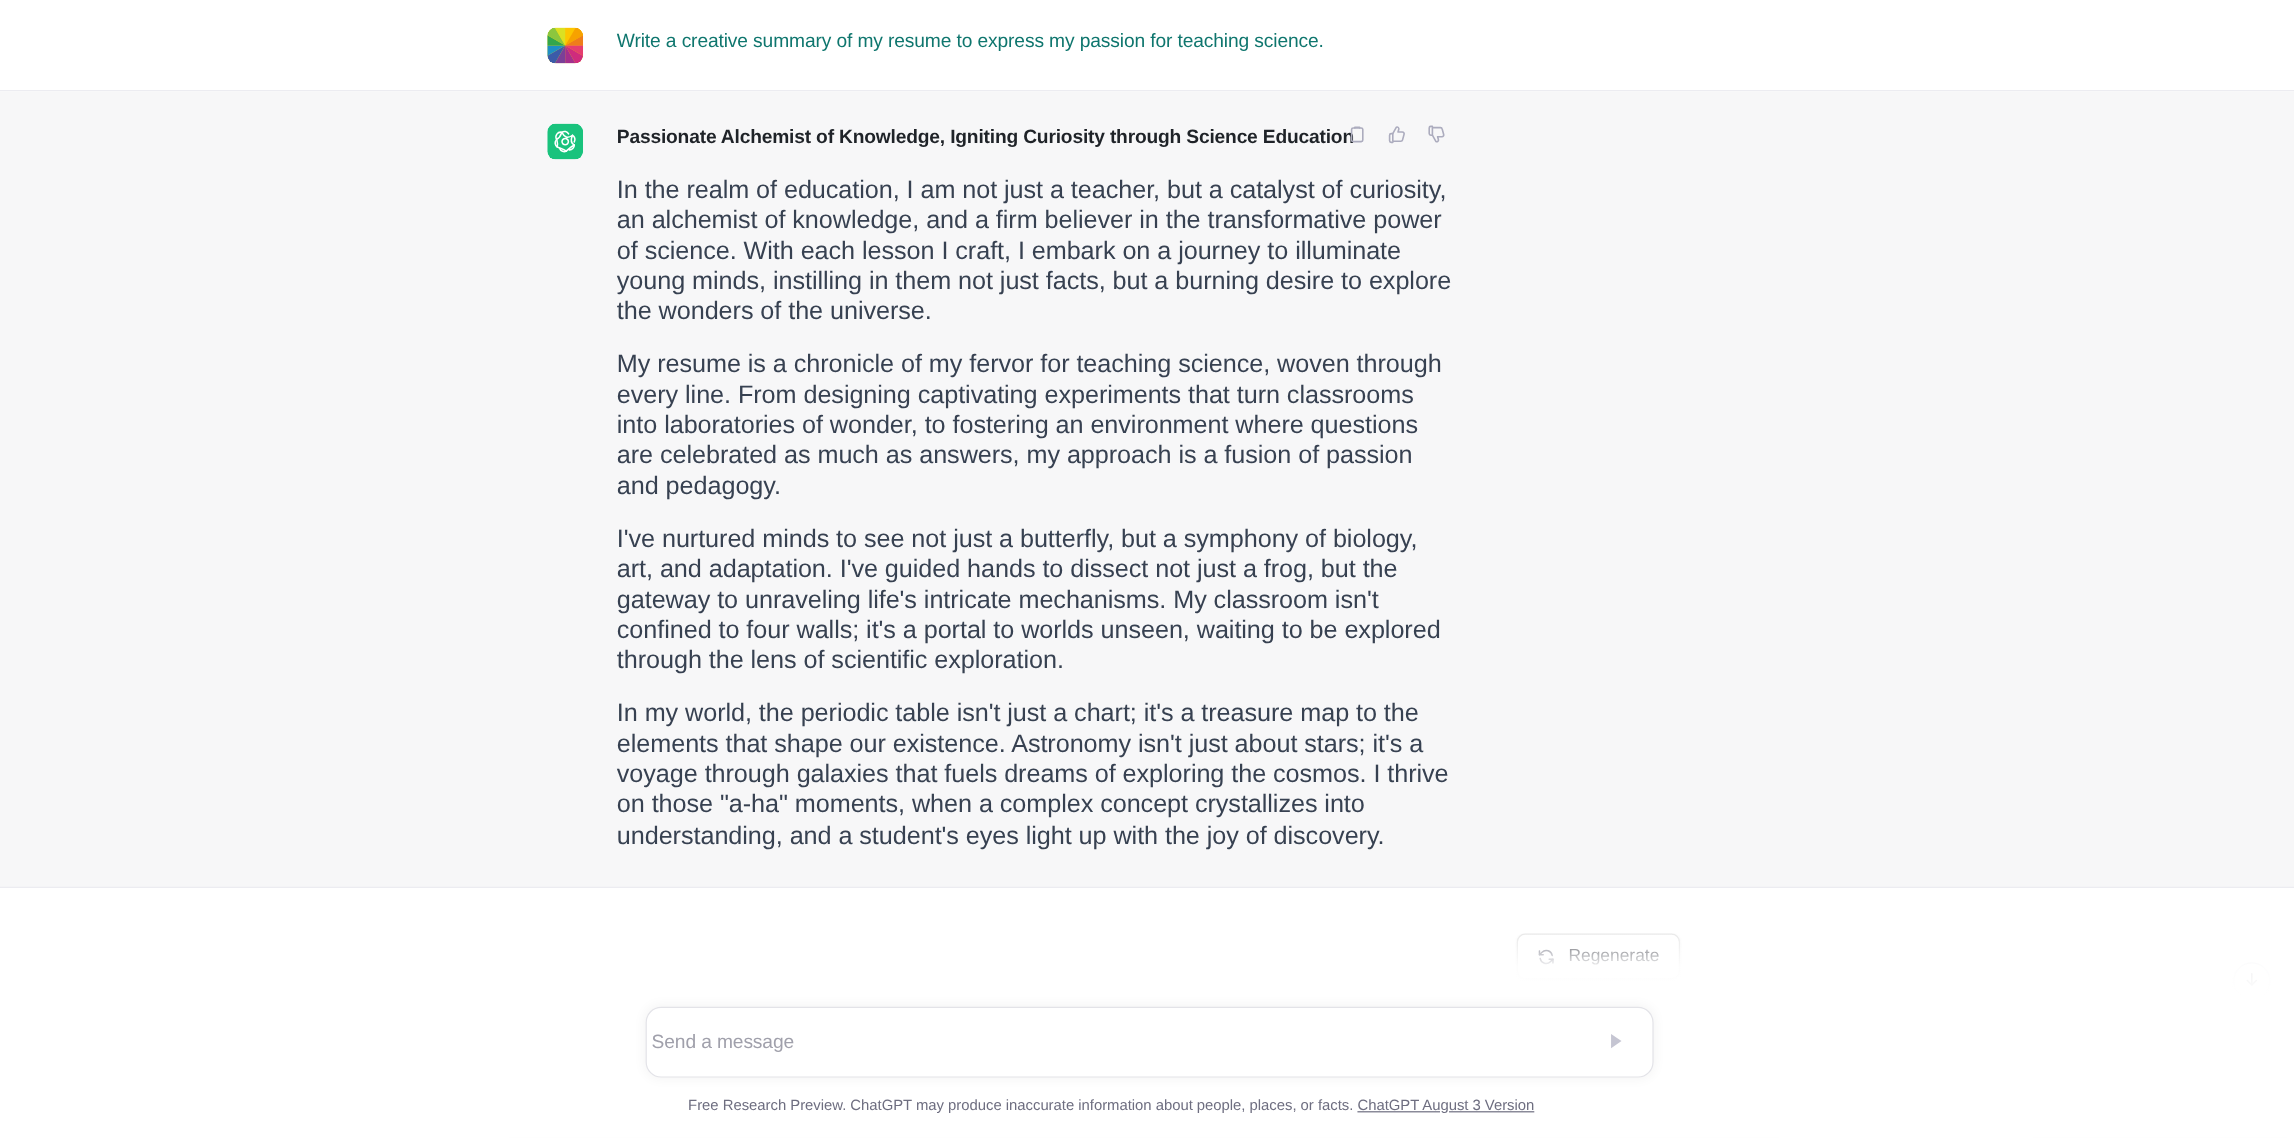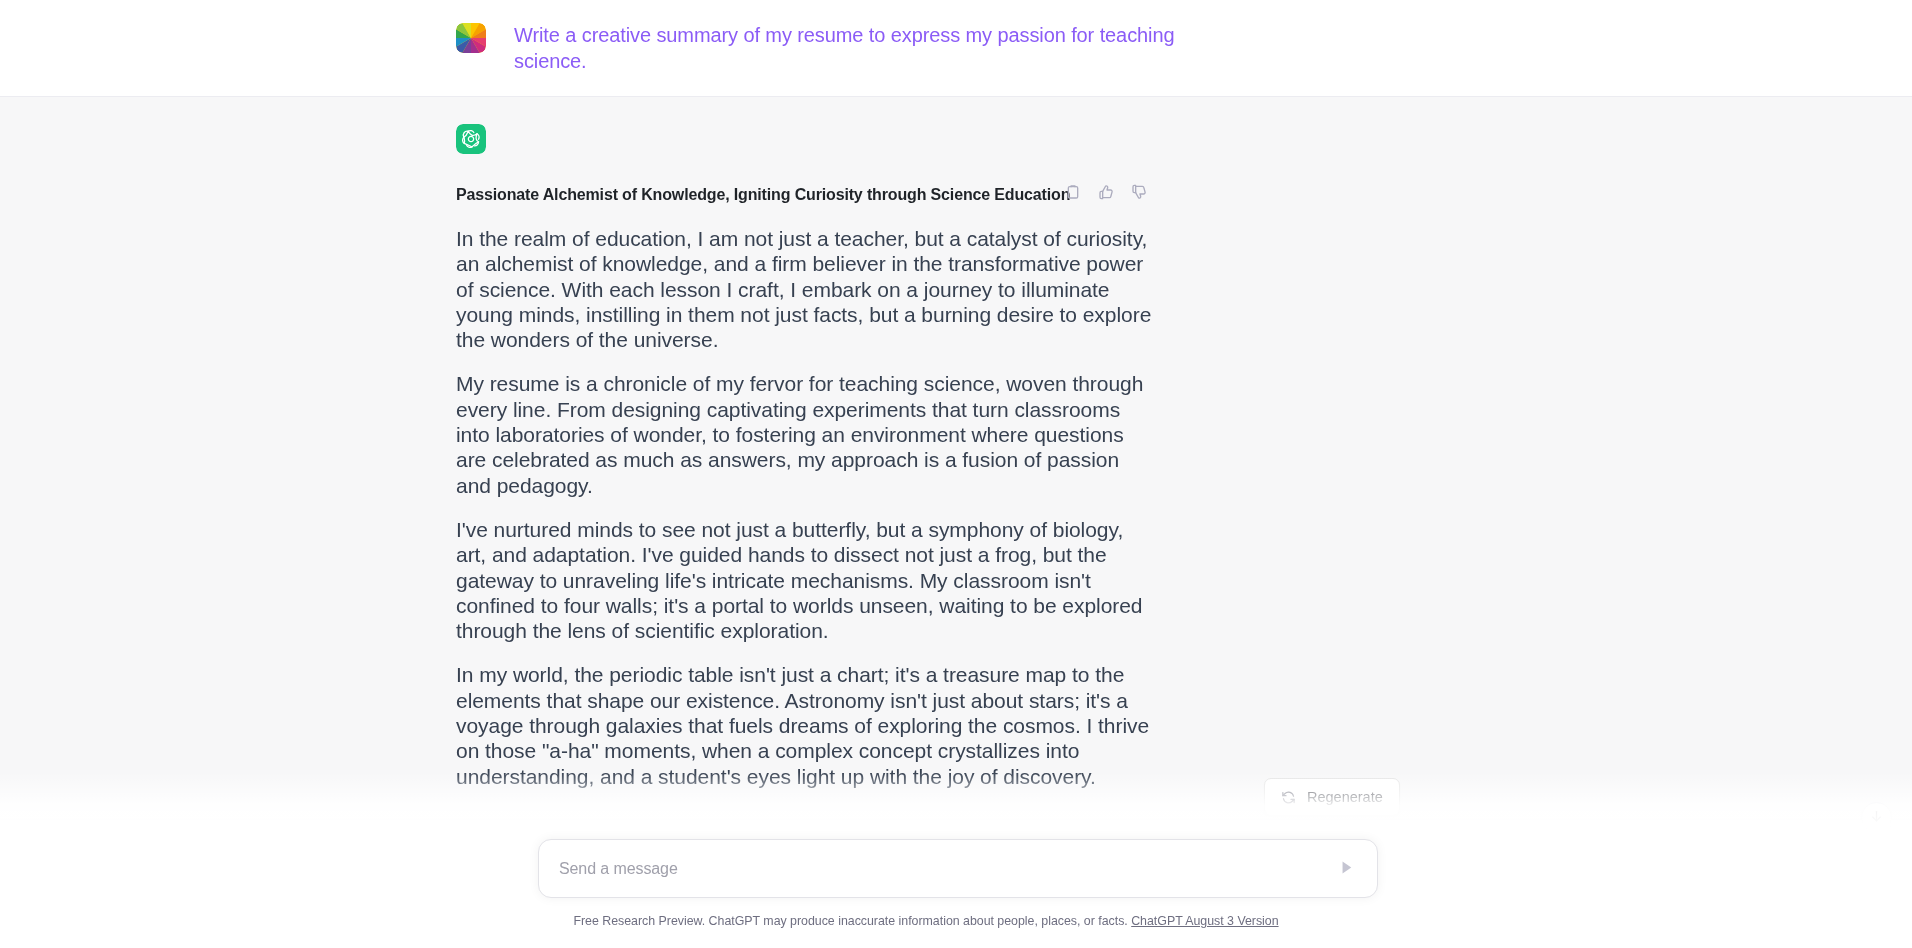--- a/index.html
+++ b/index.html
@@ -60,21 +60,21 @@
   }
 
   .msg-inner {
     display: flex;
     gap: 28px;
     width: 100%;
     max-width: 1060px;
     padding: 22px 0 22px 0;
     margin-left: 60px;
   }
-  .msg-row.assistant .msg-inner { padding: 26px 0 30px 0; flex-direction: column; }
+  .msg-row.assistant .msg-inner { padding: 26px 0 30px 0; }
 
   .avatar-col {
     flex: 0 0 30px;
     width: 30px;
     padding-top: 1px;
   }
 
   .avatar {
     width: 30px;
     height: 30px;
@@ -84,23 +84,23 @@
   }
 
   .content-col {
     flex: 1 1 auto;
     min-width: 0;
     max-width: 700px;
     position: relative;
   }
 
   .user-text {
-    font-size: 20px;
+    font-size: 16px;
     line-height: 26px;
-    color: #8b5cf6;
+    color: #0f766e;
     letter-spacing: -0.1px;
   }
 
   .resp-heading {
     font-size: 16px;
     line-height: 26px;
     font-weight: 700;
     color: #1f2328;
     letter-spacing: -0.15px;
     margin-bottom: 18px;
@@ -176,21 +176,21 @@
     left: 538px;
     top: 9px;
     width: 840px;
     height: 59px;
     background: #ffffff;
     border: 1px solid #e3e3e8;
     border-radius: 13px;
     box-shadow: 0 0 11px rgba(0,0,0,0.055);
     display: flex;
     align-items: center;
-    padding: 0 18px 0 20px;
+    padding: 0 18px 0 4px;
   }
   .composer-input {
     flex: 1 1 auto;
     border: none;
     outline: none;
     font-family: "Liberation Sans", sans-serif;
     font-size: 16px;
     color: #353740;
     background: transparent;
     letter-spacing: -0.1px;

